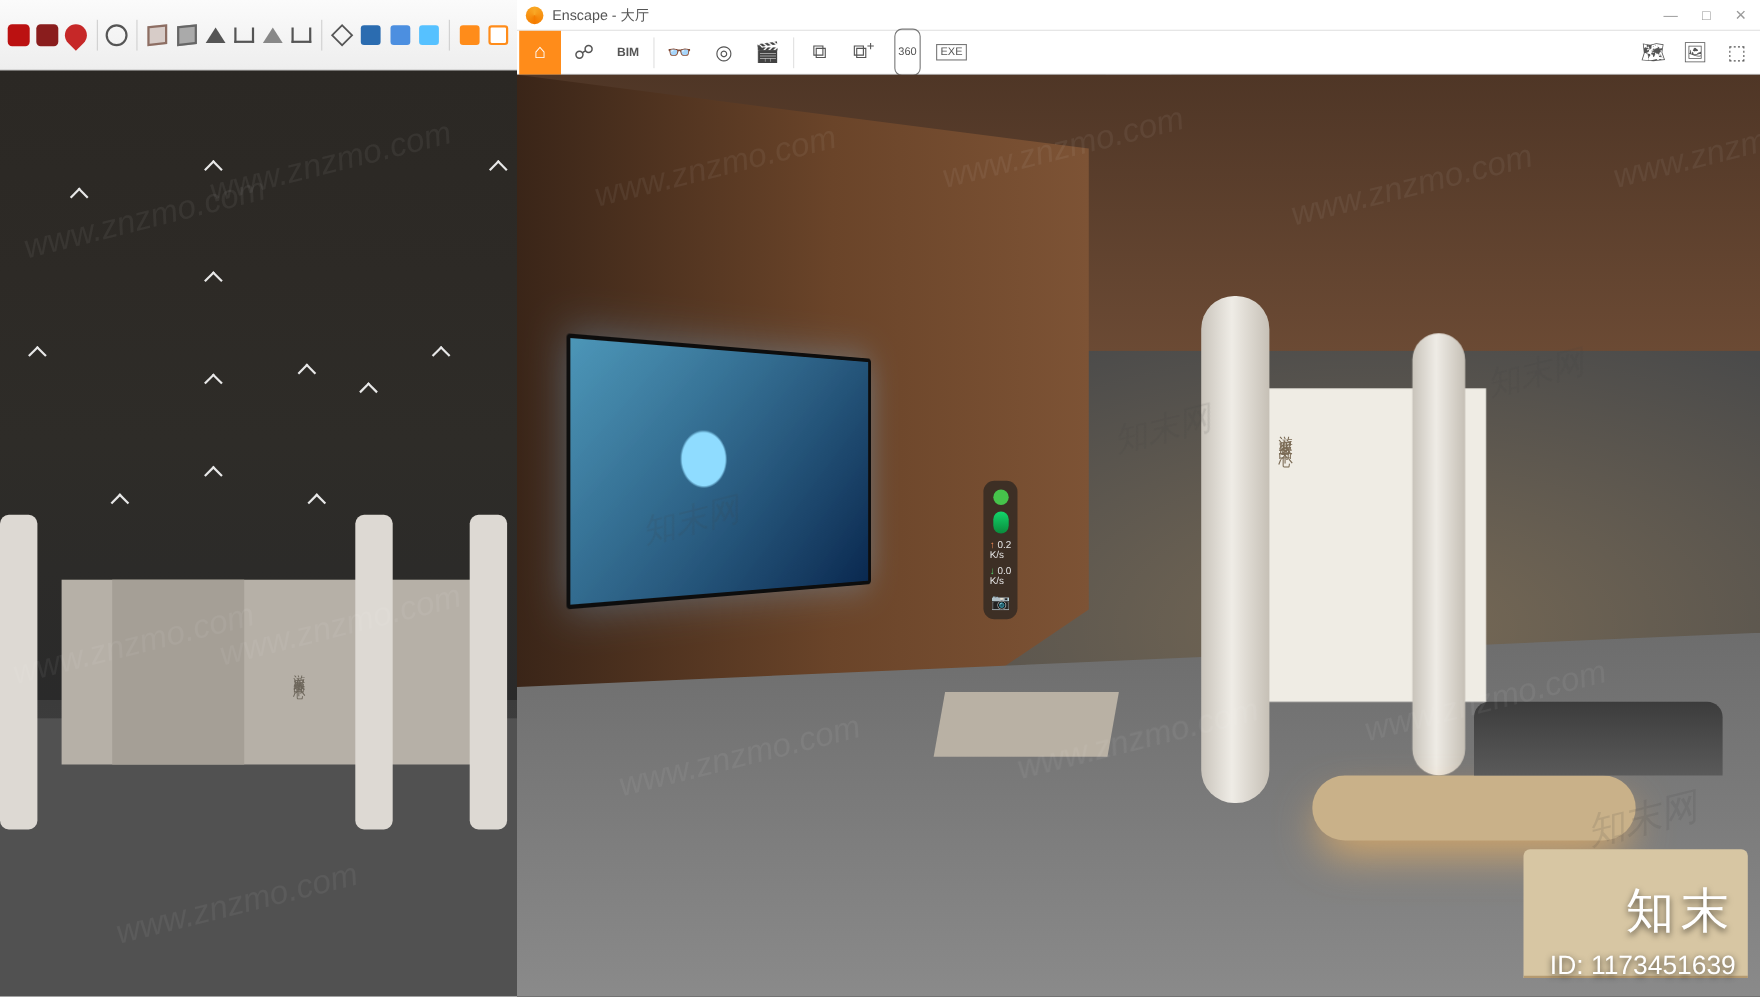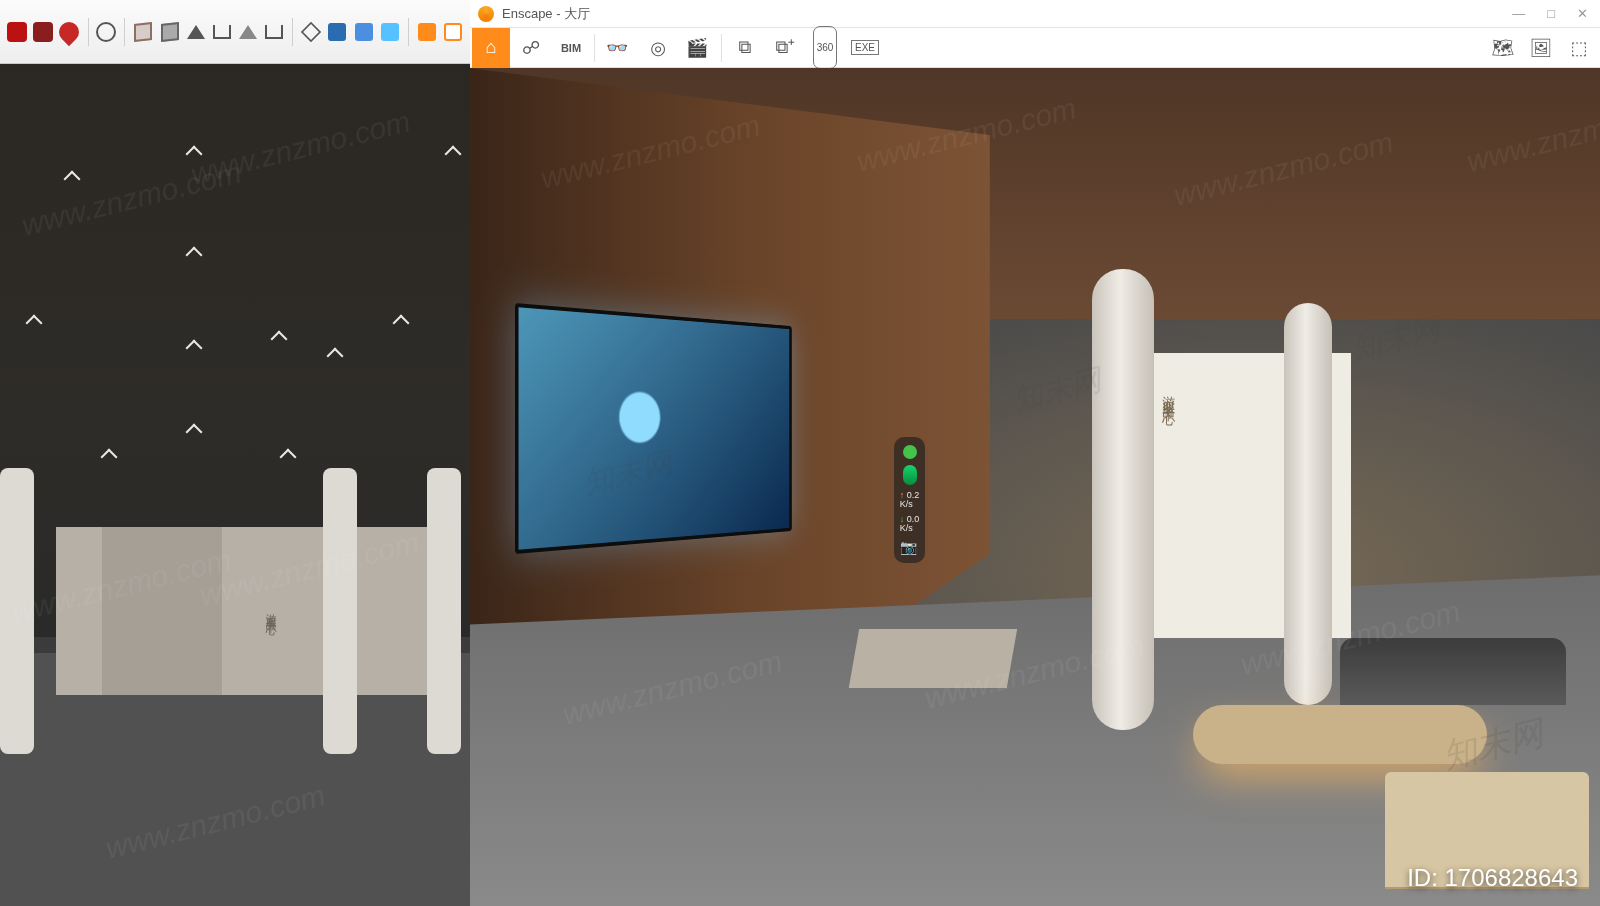--- a/index.html
+++ b/index.html
@@ -431,14 +431,15 @@
     <div class="wm wm-dark" style="left:48%;top:36%;">知末网</div>
     <div class="wm wm-dark" style="left:78%;top:30%;">知末网</div>
     <div class="wm" style="left:8%;top:72%;">www.znzmo.com</div>
     <div class="wm" style="left:40%;top:70%;">www.znzmo.com</div>
     <div class="wm" style="left:68%;top:66%;">www.znzmo.com</div>
     <div class="wm wm-dark" style="left:86%;top:78%;font-size:34px;">知末网</div>
   </div>
 </div>
 
 <div class="footer-overlay">
-  <div class="footer-id">ID: 1706828643</div>
+  <div class="footer-brand">知末</div>
+  <div class="footer-id">ID: 1173451639</div>
 </div>
 
 </body></html>

